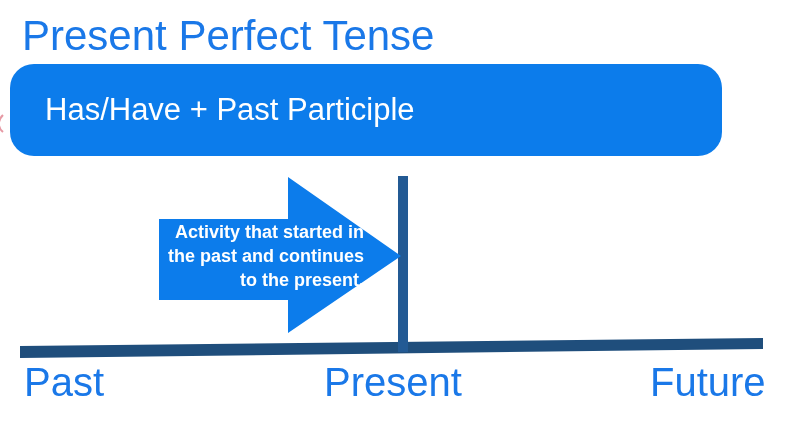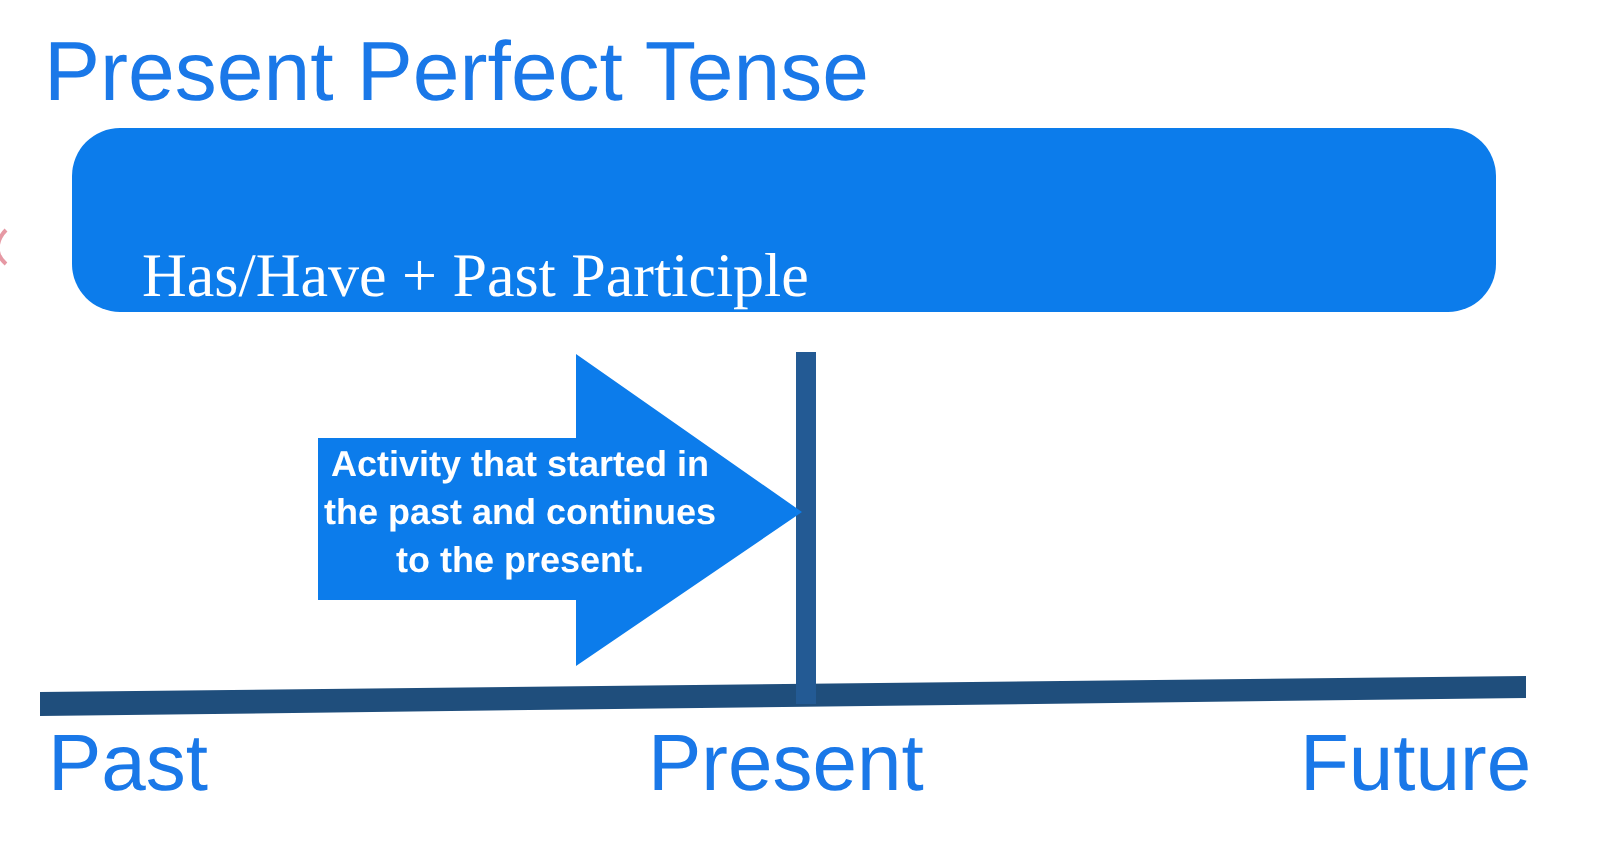--- a/index.html
+++ b/index.html
@@ -21,29 +21,28 @@
     top: 12px;
     margin: 0;
     font-size: 42px;
     font-weight: 400;
     letter-spacing: 0px;
     color: var(--text-blue, #1a78e8);
     white-space: nowrap;
   }
   .formula-box {
     position: absolute;
-    left: 36px;
+    left: 10px;
     top: 64px;
     width: 712px;
     height: 92px;
     background: var(--bright-blue, #0c7ceb);
     border-radius: 24px;
     display: flex;
-    align-items: flex-end;
-    font-family: Liberation Serif, serif;
+    align-items: center;
   }
   .formula-box .formula-text {
     padding-left: 35px;
     font-size: 31px;
     color: var(--label-white, #ffffff);
     white-space: nowrap;
   }
   .shape-layer {
     position: absolute;
     left: 0;
@@ -54,21 +53,21 @@
   }
   .arrow-shape { fill: var(--bright-blue, #0c7ceb); }
   .present-marker { fill: var(--navy-mid, #235a94); }
   .timeline-bar { fill: var(--navy-dark, #1f4e7c); }
   .stray-mark { stroke: var(--artifact-red, #e0808d); fill: none; stroke-width: 2; opacity: 0.8; }
   .arrow-label {
     position: absolute;
     left: 156px;
     top: 220px;
     width: 208px;
-    text-align: center;
+    text-align: right;
     font-size: 18px;
     line-height: 24px;
     font-weight: 700;
     color: var(--label-white, #ffffff);
     white-space: pre-line;
   }
   .tl-label {
     position: absolute;
     top: 360px;
     font-size: 40px;

